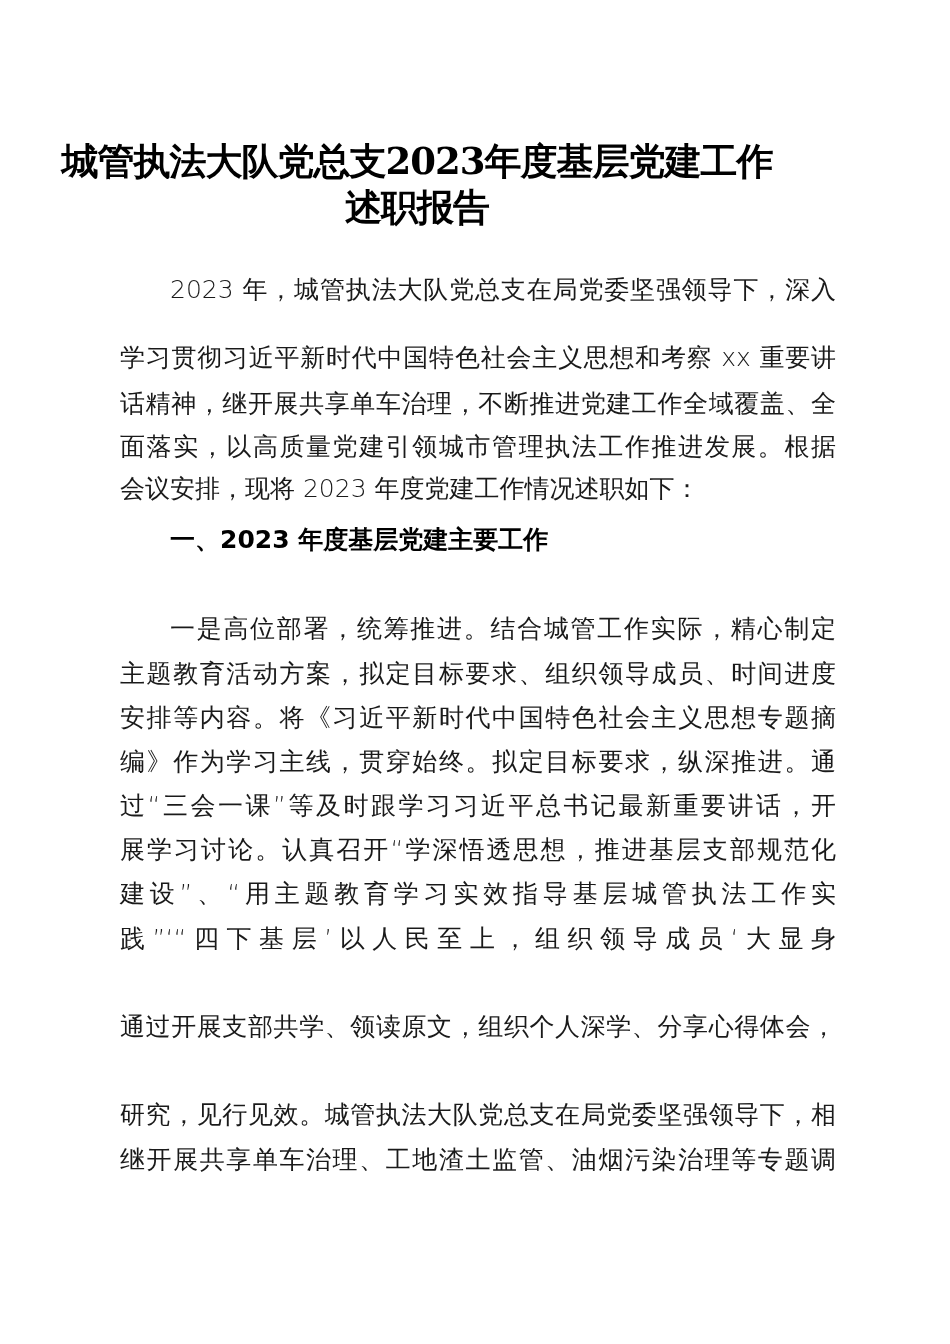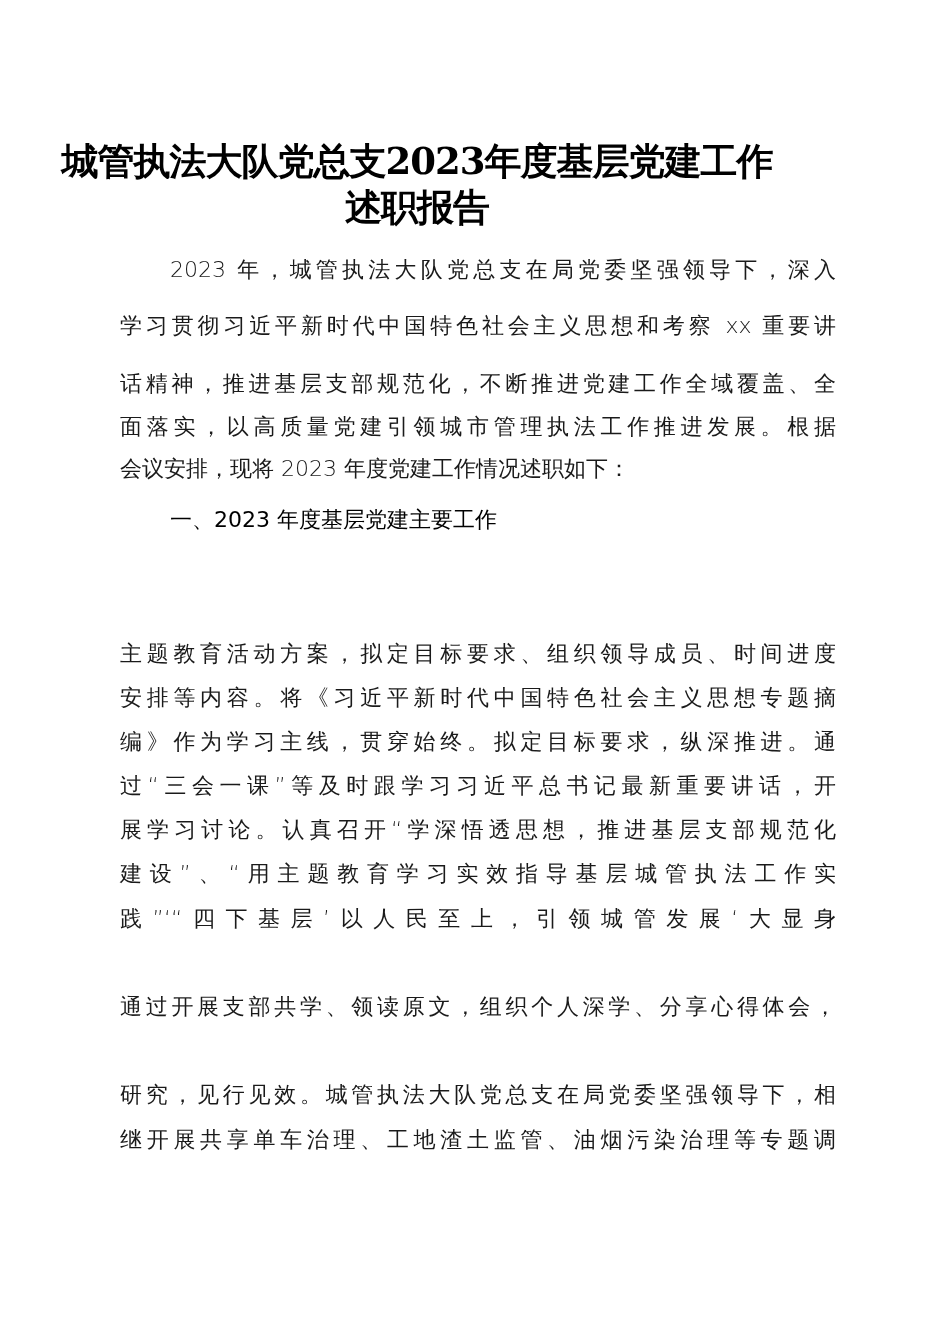--- a/index.html
+++ b/index.html
@@ -8,49 +8,50 @@
   .title {
     position: absolute; left: 0; width: 834px; text-align: center;
     font-family: "DejaVu Serif", "Liberation Serif", serif; font-weight: bold;
     font-size: 37px; line-height: 46px; color: #000; letter-spacing: -1px;
   }
   .title.l1 { top: 138px; }
   .title.l2 { top: 184px; }
   .line {
     position: absolute; left: 120px; width: 716px; height: 40px;
     font-family: "DejaVu Sans", "Liberation Sans", sans-serif;
-    font-size: 22px; line-height: 40px; color: #1a1a1a;
+    font-size: 25px; line-height: 40px; color: #1a1a1a;
     white-space: nowrap; text-align: justify; text-align-last: justify;
-    font-weight: 300; letter-spacing: 0px;
+    font-weight: 300; letter-spacing: 0px; margin-top: 20px;
   }
   .line.indent { left: 170px; width: 666px; }
   .line.last { text-align-last: left; }
-  .heading1 { font-weight: normal; font-family: "DejaVu Sans", "Liberation Sans", sans-serif; color: #000; }
+  .heading1 { font-weight: bold; font-family: "DejaVu Sans", "Liberation Sans", sans-serif; color: #000; }
   .heading2 { font-family: "DejaVu Serif", "Liberation Serif", serif; }
 </style>
 </head>
 <body>
 
 <div class="page">
 
   <div class="title l1">城管执法大队党总支2023年度基层党建工作</div>
   <div class="title l2">述职报告</div>
 
   <div class="line indent" style="top:250px">2023 年，城管执法大队党总支在局党委坚强领导下，深入</div>
-  <div class="line" style="top:306px">学习贯彻习近平新时代中国特色社会主义思想和考察 xx 重要讲</div>
-  <div class="line" style="top:364px">话精神，推进基层支部规范化，不断推进党建工作全域覆盖、全</div>
+  <div class="line" style="top:318px">学习贯彻习近平新时代中国特色社会主义思想和考察 xx 重要讲</div>
+  <div class="line" style="top:364px">话精神，继开展共享单车治理，不断推进党建工作全域覆盖、全</div>
   <div class="line" style="top:407px">面落实，以高质量党建引领城市管理执法工作推进发展。根据</div>
   <div class="line last" style="top:449px">会议安排，现将 2023 年度党建工作情况述职如下：</div>
 
   <div class="line indent last heading1" style="top:500px">一、2023 年度基层党建主要工作</div>
 
+  <div class="line indent" style="top:589px">一是高位部署，统筹推进。结合城管工作实际，精心制定</div>
   <div class="line" style="top:678px">安排等内容。将《习近平新时代中国特色社会主义思想专题摘</div>
   <div class="line" style="top:634px">主题教育活动方案，拟定目标要求、组织领导成员、时间进度</div>
   <div class="line" style="top:722px">编》作为学习主线，贯穿始终。拟定目标要求，纵深推进。通</div>
   <div class="line" style="top:766px">过“三会一课”等及时跟学习习近平总书记最新重要讲话，开</div>
   <div class="line" style="top:810px">展学习讨论。认真召开“学深悟透思想，推进基层支部规范化</div>
   <div class="line" style="top:854px">建设”、“用主题教育学习实效指导基层城管执法工作实</div>
-  <div class="line" style="top:899px">践”‘“四下基层’以人民至上，引领城管发展‘大显身</div>
+  <div class="line" style="top:899px">践”‘“四下基层’以人民至上，组织领导成员‘大显身</div>
   <div class="line" style="top:987px">通过开展支部共学、领读原文，组织个人深学、分享心得体会，</div>
   <div class="line" style="top:1075px">研究，见行见效。城管执法大队党总支在局党委坚强领导下，相</div>
   <div class="line" style="top:1120px">继开展共享单车治理、工地渣土监管、油烟污染治理等专题调</div>
 
 </div>
 
 </body></html>

